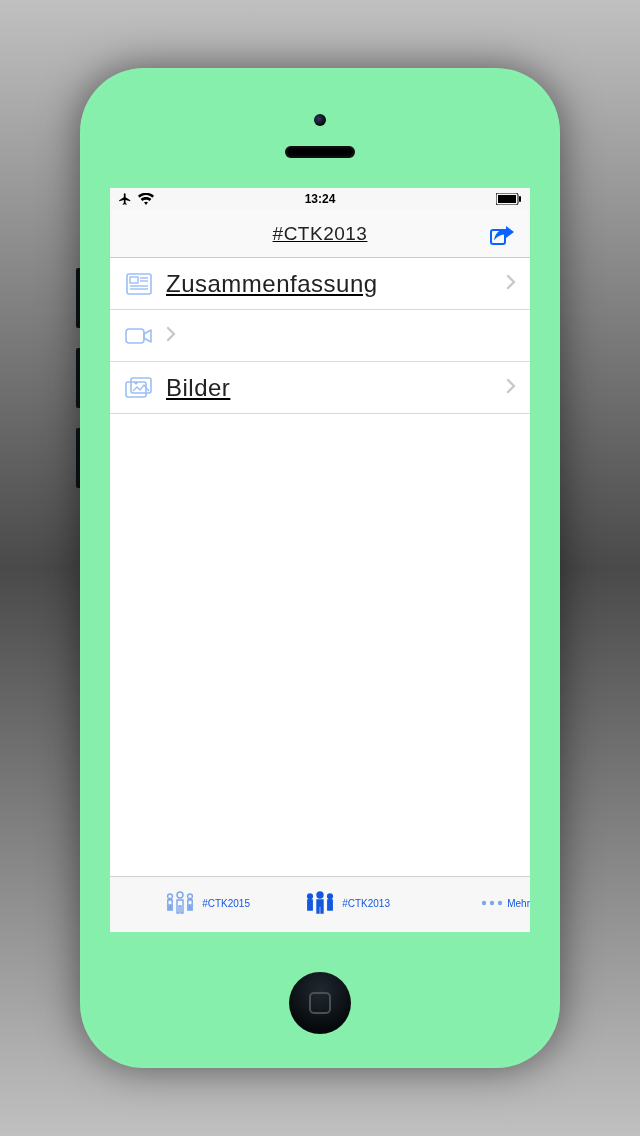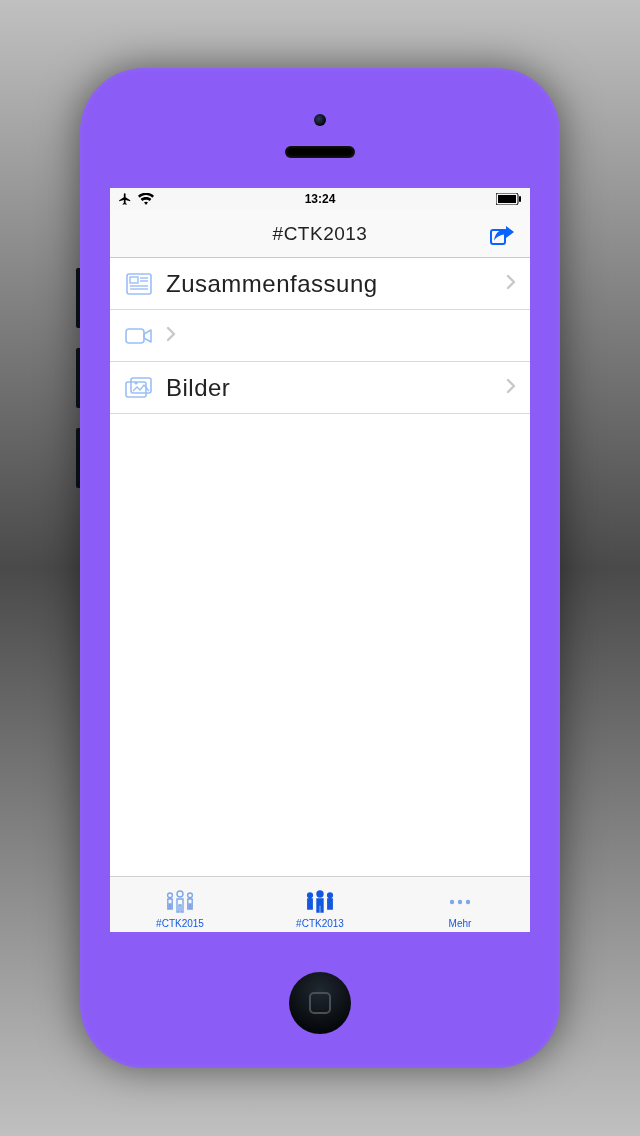--- a/index.html
+++ b/index.html
@@ -9,25 +9,26 @@
     font-family: -apple-system, "Helvetica Neue", Arial, sans-serif;
     display: flex;
     align-items: center;
     justify-content: center;
   }
 
   
   .phone {
     width: 480px;
     height: 1000px;
-    background: #8b5cf6;
+    background: #86efac;
     border-radius: 64px;
     padding: 120px 30px 120px 30px;
     position: relative;
     box-shadow: 0 0 40px rgba(0,0,0,.5), inset 0 0 8px rgba(255,255,255,.08);
+    text-decoration: underline;
   }
   .phone::before { 
     content:"";
     position:absolute;
     left:-4px; top:200px;
     width:4px; height:60px;
     background:#0a0f13;
     border-radius:2px 0 0 2px;
     box-shadow: 0 80px 0 #0a0f13, 0 160px 0 #0a0f13;
   }
@@ -133,21 +134,21 @@
     position:absolute;
     bottom:0; left:0; right:0;
     height:56px;
     background:#f7f7f8;
     border-top:1px solid #cfcfcf;
     display:flex;
   }
   .tab {
     flex:1;
     display:flex;
-    flex-direction:column;
+    flex-direction:row;
     align-items:center;
     justify-content:flex-end;
     padding-bottom:3px;
     font-size:10px;
     color:#1458e0;
   }
   .tab .tab-icon { height:30px; display:flex; align-items:center; justify-content:center; }
   .tab-label { margin-top:1px; }
   .tab.active .people path { fill:#1458e0; stroke:#1458e0; }
   .tab .people path { fill:none; stroke:#7ea6ea; stroke-width:1.4; }

